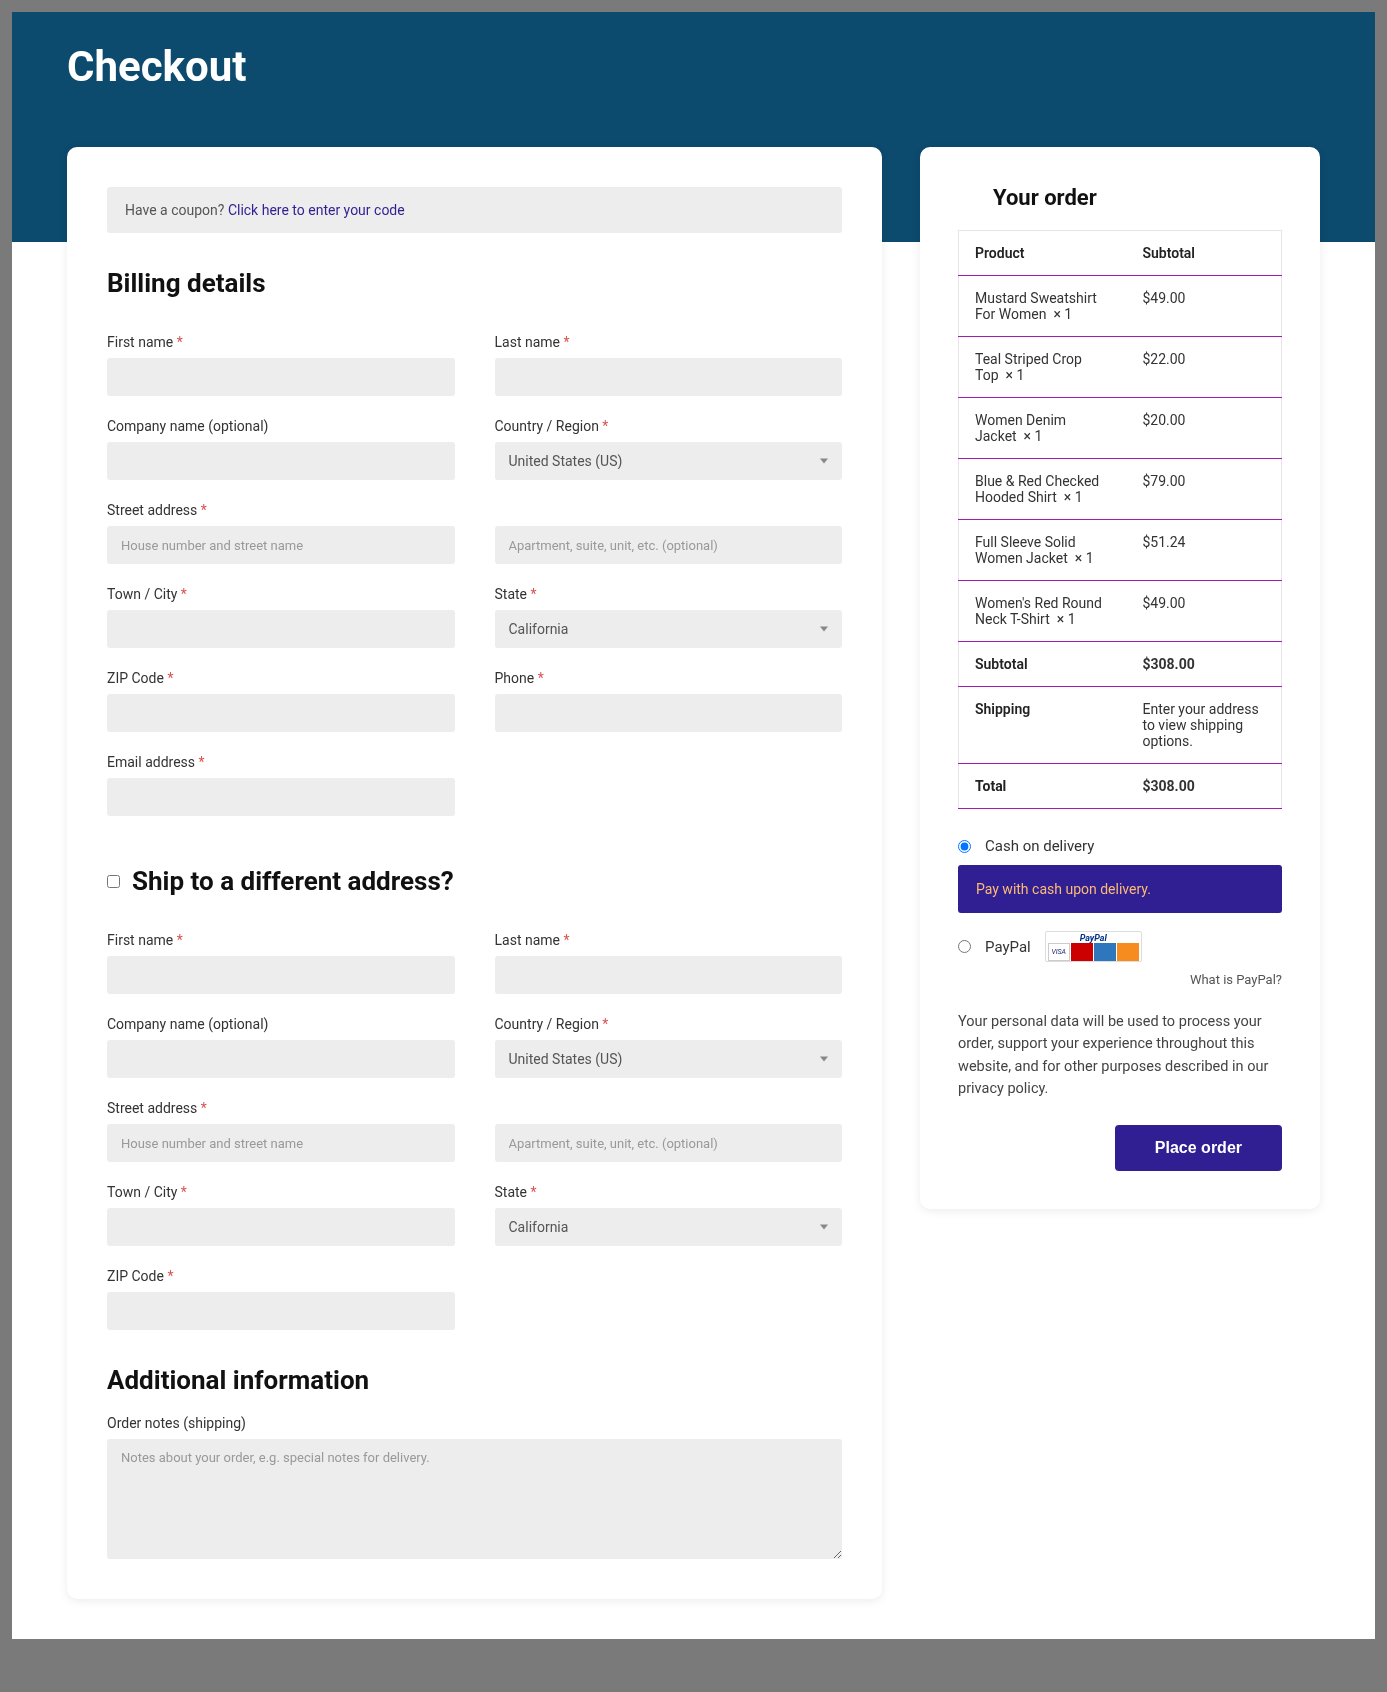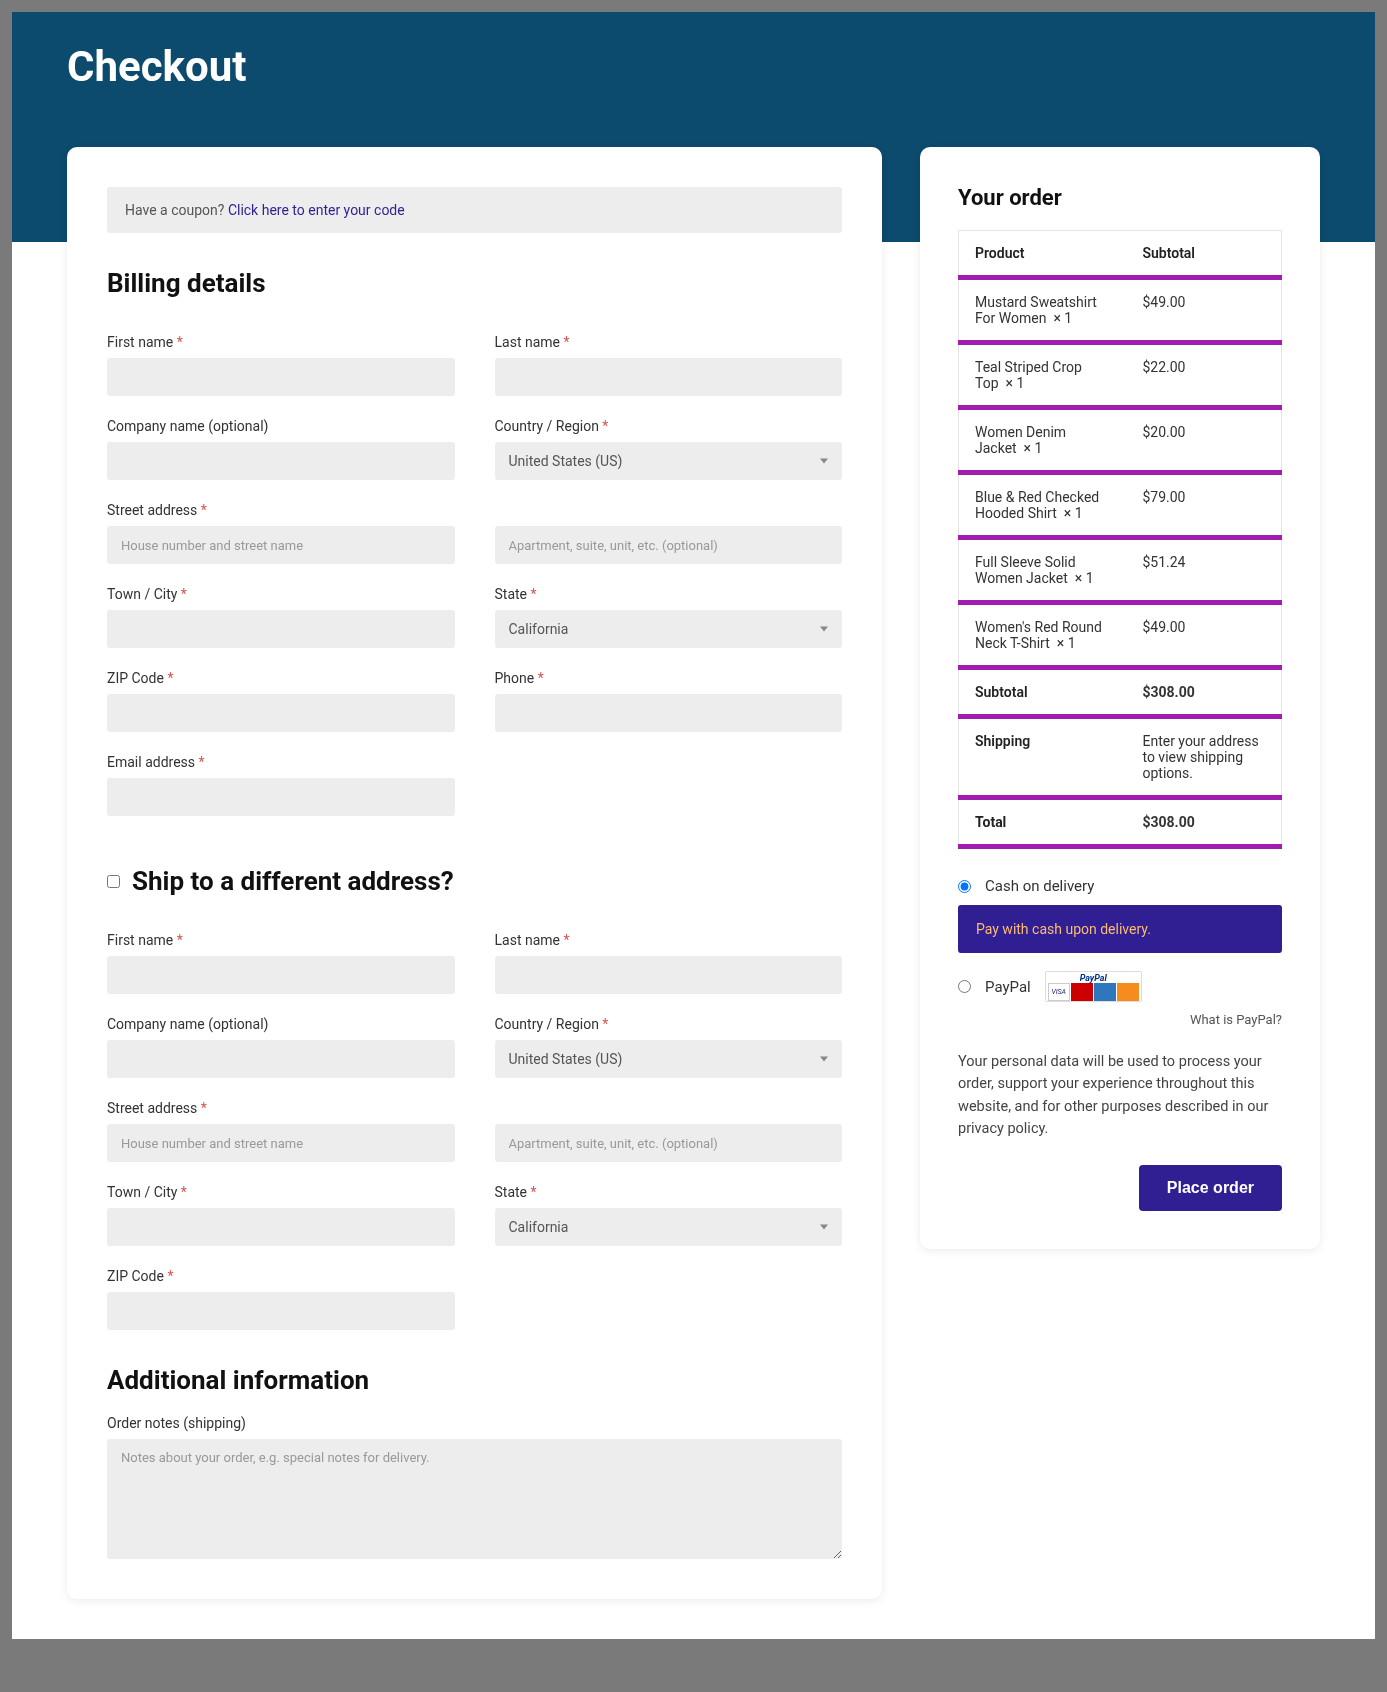--- a/index.html
+++ b/index.html
@@ -99,39 +99,39 @@
   .ship-heading h3 { font-size: 26px; font-weight: 700; color:#111; }
   .textarea { resize: both; min-height: 120px; }
   
   .side-col {
     width: 400px;
     background: #fff;
     border-radius: 10px;
     padding: 38px;
     box-shadow: 0 2px 10px rgba(0,0,0,0.08);
   }
-  .side-title { font-size: 22px; font-weight: 700; margin-bottom: 20px; color:#111;}
+  .side-title { font-size: 22px; font-weight: 700; margin-bottom: 20px; color:#111;margin-left:35px;}
   .order-table { width: 100%; border: 1px solid #e5e5e5; border-collapse: collapse; font-size: 14px; }
-  .order-table th, .order-table td { padding: 14px 16px; text-align: left; border-bottom: 5px solid #a21caf; vertical-align: top; }
+  .order-table th, .order-table td { padding: 14px 16px; text-align: left; border-bottom: 1px solid #a21caf; vertical-align: top; }
   .order-table th { font-weight: 600; color:#222; }
   .order-table .name-col { width:52%; }
   .order-table .qty { color:#333; }
   .order-table .tot-row td, .order-table .tot-row th { font-weight:700;}
   .payment-block { margin-top: 28px; }
   .pay-opt { display:flex; align-items:center; gap:14px; font-size:15px; margin:10px 0;}
   .pay-desc { background:#2f1f92; color:#fdba74; padding:16px 18px; border-radius:3px; font-size:14px; margin:8px 0 18px 0;}
   .paypal-line { display:flex; align-items:center; gap:14px;}
   .card-icons { display:flex; flex-direction:column; align-items:center; border:1px solid #ddd; padding:1px 2px 0px 2px; border-radius:2px;}
   .card-icons .pp { font-size:9px; font-style:italic; font-weight:700; color:#003087;}
   .card-icons .row { display:flex; gap:1px;}
   .card-icons .c { width:22px; height:18px; font-size:7px; display:flex;align-items:center;justify-content:center;color:#fff;font-weight:400;}
   .what-paypal { text-align:right; font-size:13px; color:#555; margin-top:4px; cursor:pointer;}
   .privacy-note { font-size:14.5px; color:#444; line-height:1.55; margin:24px 0;}
   .place-btn {
-    background:#2f1f92; color:#fff; border:none; padding:14px 28px;
+    background:#2f1f92; color:#fff; border:none; padding:14px 40px;
     font-size:16px; font-weight:600; border-radius:4px; cursor:pointer;
     float:right;
   }
   .clearfix::after{content:"";display:table;clear:both;}
   ::placeholder { color:#999; font-size:13px;}
 </style>
 </head>
 <body>
 
 <div class="outer">

